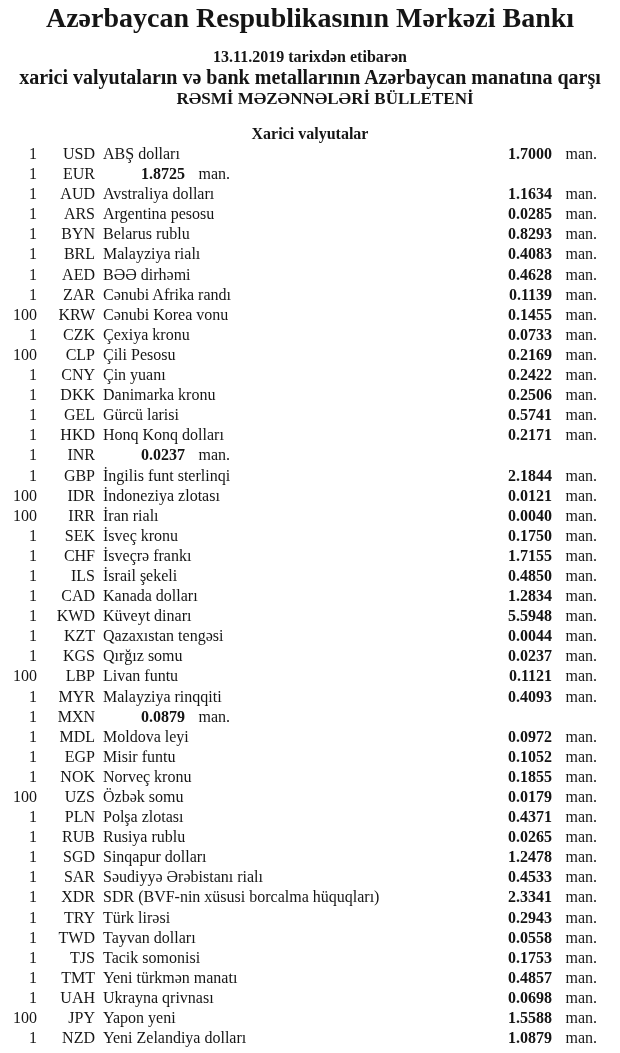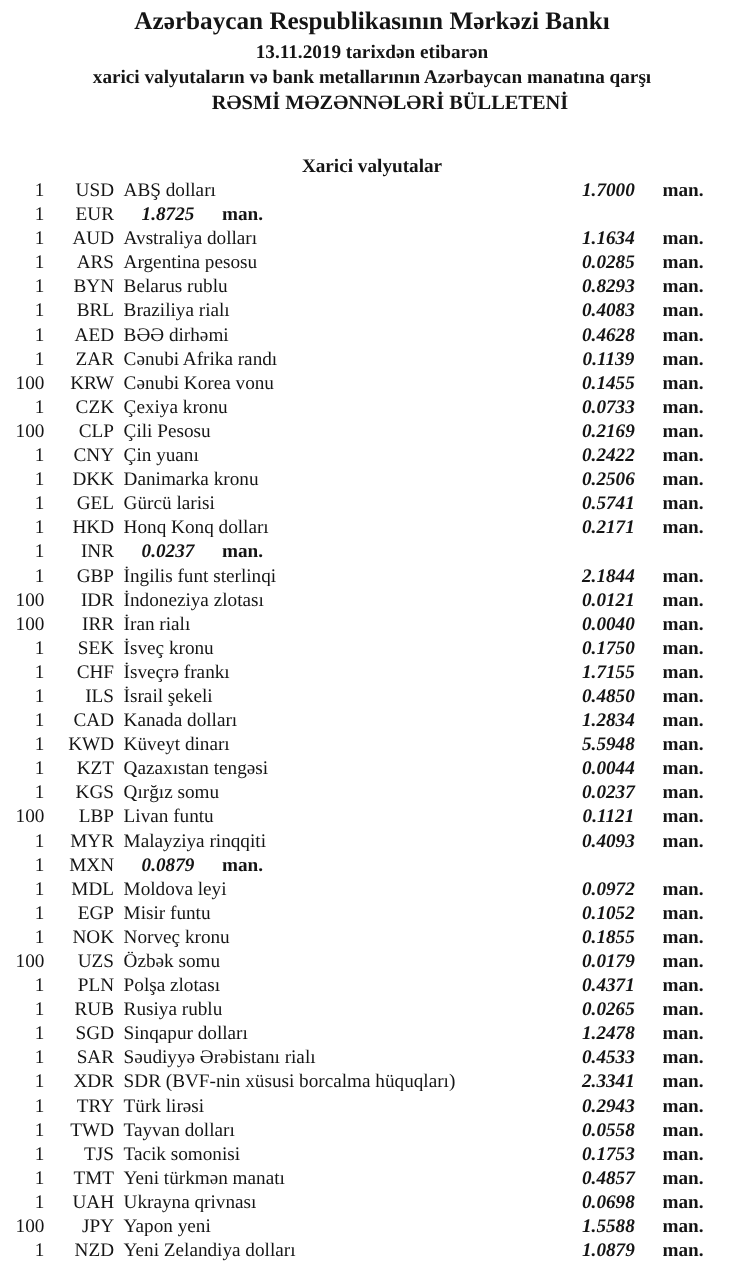--- a/index.html
+++ b/index.html
@@ -15,46 +15,46 @@
     font-family: "Liberation Serif", "DejaVu Serif", serif;
     -webkit-font-smoothing: antialiased;
   }
   .doc {
     width: 620px;
     padding-top: 4px;
     box-sizing: border-box;
   }
   .center { text-align: center; }
   .bank-title {
-    font-size: 21px;
+    font-size: 28px;
     font-weight: bold;
     line-height: 27px;
   }
   .date-line {
     font-size: 16px;
     font-weight: bold;
     line-height: 21px;
-    margin-top: 2px;
+    margin-top: 15px;
   }
   .subtitle {
-    font-size: 16px;
+    font-size: 20px;
     font-weight: bold;
     line-height: 21px;
   }
   .bulletin-title {
     font-size: 17px;
     font-weight: bold;
     line-height: 22px;
     padding-left: 30px;
   }
   .section-title {
     font-size: 16px;
     font-weight: bold;
     line-height: 20px;
-    margin-top: 32px;
+    margin-top: 14px;
   }
   .rates-table {
     margin-top: 1px;
   }
   .row {
     display: flex;
     align-items: baseline;
     height: 20.1px;
     font-size: 16px;
     padding-right: 23px;
@@ -71,29 +71,28 @@
     flex: none;
   }
   .cell-name {
     flex: 1;
     padding-left: 8px;
     white-space: nowrap;
     overflow: hidden;
   }
   .cell-rate {
     width: 90px;
-    text-align: center;
-    font-weight: bold;
-    font-style: italic;
+    text-align: right;
+    font-weight: bold;
     flex: none;
   }
   .cell-unit {
     width: 45px;
+    text-align: right;
     flex: none;
-    font-weight: bold;
   }
 </style>
 </head>
 <body>
 
 <div class="doc">
 
   <div class="bank-title center">Azərbaycan Respublikasının Mərkəzi Bankı</div>
 
   <div class="date-line center">13.11.2019 tarixdən etibarən</div>
@@ -140,21 +139,21 @@
     <span class="cell-qty">1</span>
     <span class="cell-code">BYN</span>
     <span class="cell-name">Belarus rublu</span>
     <span class="cell-rate">0.8293</span>
     <span class="cell-unit">man.</span>
   </div>
 
   <div class="row">
     <span class="cell-qty">1</span>
     <span class="cell-code">BRL</span>
-    <span class="cell-name">Braziliya rialı</span>
+    <span class="cell-name">Malayziya rialı</span>
     <span class="cell-rate">0.4083</span>
     <span class="cell-unit">man.</span>
   </div>
 
   <div class="row">
     <span class="cell-qty">1</span>
     <span class="cell-code">AED</span>
     <span class="cell-name">BƏƏ dirhəmi</span>
     <span class="cell-rate">0.4628</span>
     <span class="cell-unit">man.</span>

